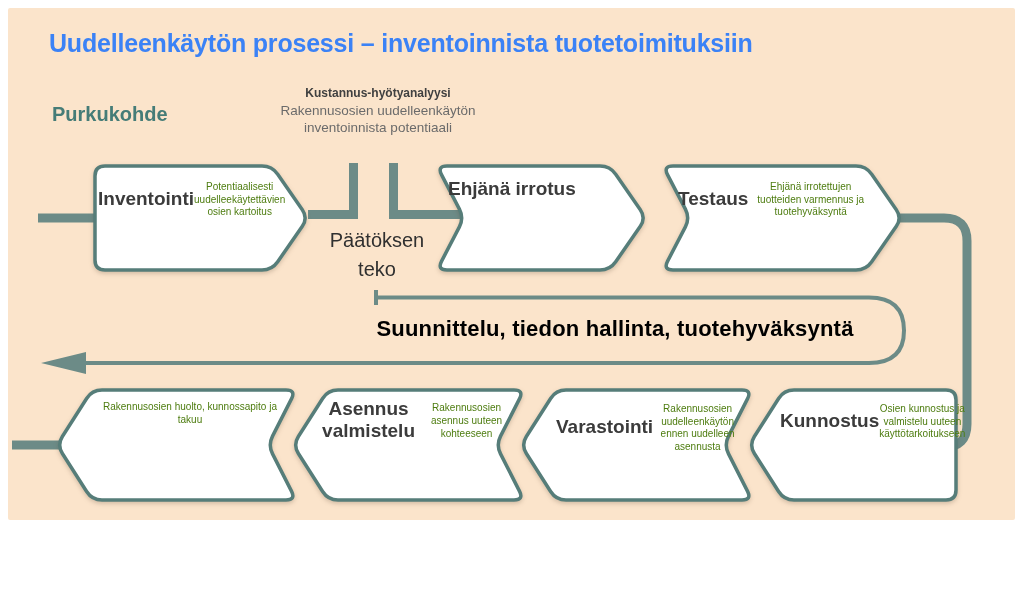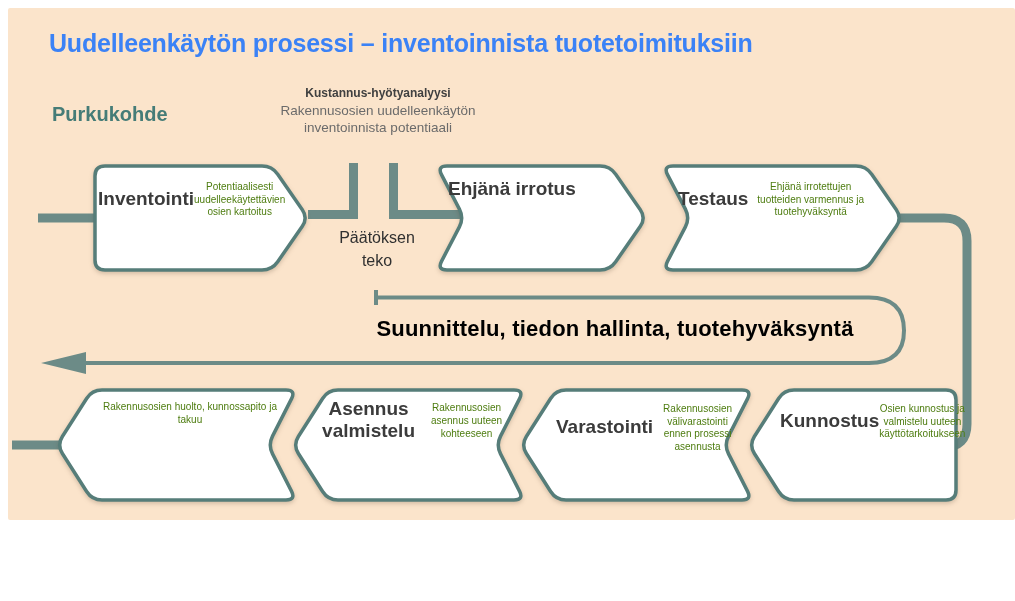--- a/index.html
+++ b/index.html
@@ -20,21 +20,21 @@
     position:absolute;left:33px;top:13px;margin:16px;z-index:3;
     font-size:25px;font-weight:700;color:#3b82f6;letter-spacing:-0.2px;
   }
   .purku{
     position:absolute;left:52px;top:103px;z-index:3;
     font-size:20px;font-weight:700;color:#457c77;
   }
   .analysis{left:243px;top:86px;width:270px;}
   .a-title{font-size:12px;font-weight:700;color:#404040;}
   .a-sub{font-size:13.5px;color:#6b6b6b;line-height:1.28;max-width:205px;margin:2px auto 0;}
-  .decision{left:327px;top:226px;width:100px;font-size:16px;color:#303030;line-height:1.45;}
+  .decision{left:327px;top:226px;width:100px;font-size:20px;color:#303030;line-height:1.45;}
   .loop-label{
     left:365px;top:316px;width:500px;
     font-size:22px;font-weight:600;color:#000000;letter-spacing:0.2px;
   }
   .step{display:flex;flex-direction:row;align-items:center;}
   .step-title{font-size:19px;font-weight:700;color:#3b3b3b;line-height:1.15;}
   .step-desc{font-size:10px;color:#4d7c0f;line-height:1.27;margin-top:3px;}
   .narrow .step-title{max-width:150px;}
   .s-inv{left:98px;top:178px;width:180px;}
   .s-ehj{left:448px;top:178px;width:172px;}
@@ -101,21 +101,21 @@
     <div class="step-title">Testaus</div>
     <div class="step-desc">Ehjänä irrotettujen tuotteiden varmennus ja tuotehyväksyntä</div>
   </div>
 
   <div class="txt step s-kun">
     <div class="step-title">Kunnostus</div>
     <div class="step-desc">Osien kunnostus ja valmistelu uuteen käyttötarkoitukseen</div>
   </div>
   <div class="txt step s-var">
     <div class="step-title">Varastointi</div>
-    <div class="step-desc">Rakennusosien välivarastointi ennen prosessi asennusta</div>
+    <div class="step-desc">Rakennusosien uudelleenkäytön ennen uudelleen asennusta</div>
   </div>
   <div class="txt step s-ase narrow">
     <div class="step-title">Asennus valmistelu</div>
     <div class="step-desc">Rakennusosien asennus uuteen kohteeseen</div>
   </div>
   <div class="txt step s-huo narrow">
     <div class="step-desc">Rakennusosien huolto, kunnossapito ja takuu</div>
   </div>
 
 </div>

